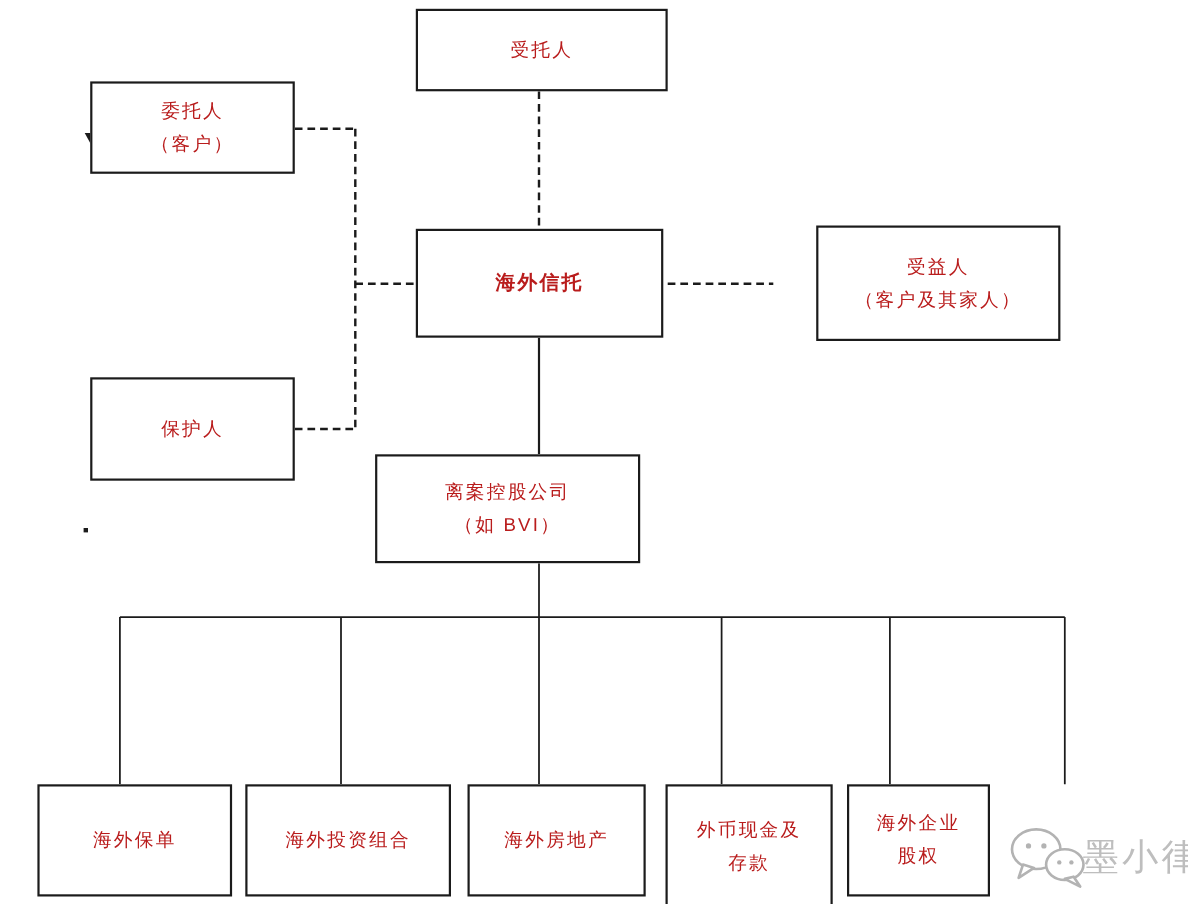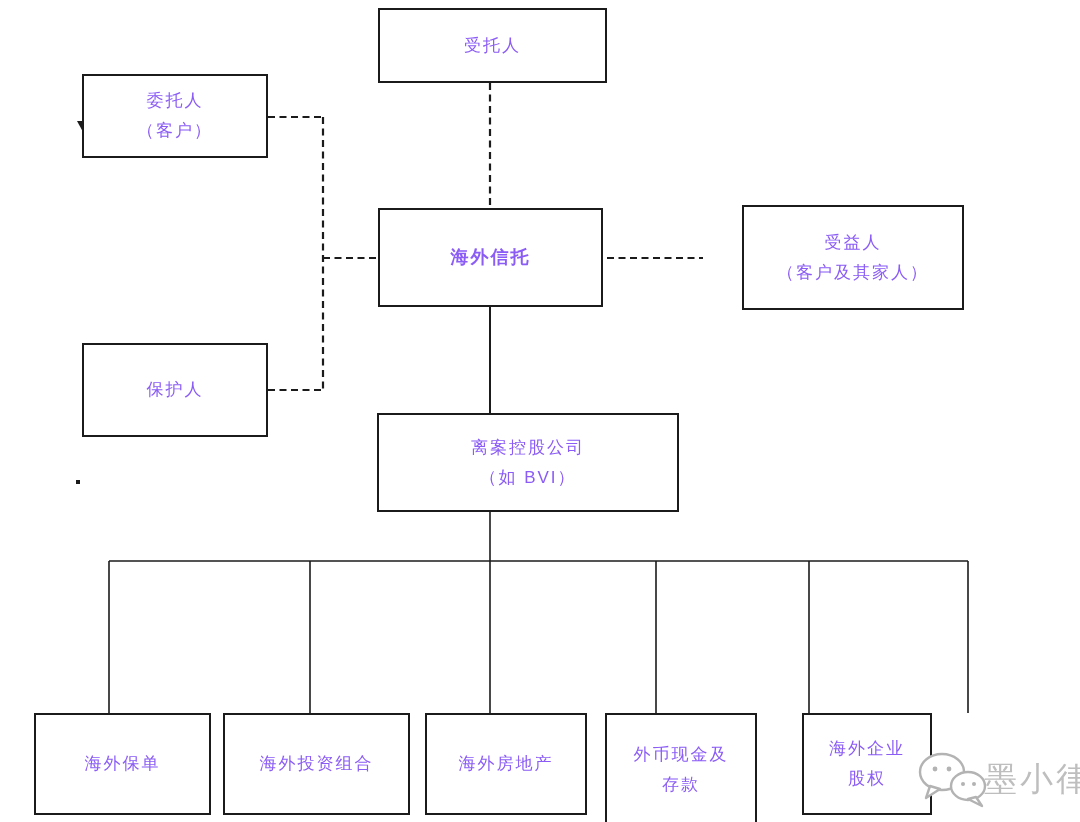--- a/index.html
+++ b/index.html
@@ -10,41 +10,41 @@
     font-family:"Liberation Sans","DejaVu Sans",sans-serif;
     overflow:hidden;
   }
   #wires{position:absolute;left:0;top:0;width:1080px;height:822px;}
   .box{
     position:absolute;
     border:2.5px solid #1b1b1b;
     background:#ffffff;
     display:flex;flex-direction:column;
     align-items:center;justify-content:center;
-    color:#8b5cf6;
+    color:#b91c1c;
     font-size:17px;
     letter-spacing:2px;
     line-height:1.75;
     text-align:center;
     box-sizing:border-box;
     z-index:2;
   }
   .box.bold{font-weight:bold;font-size:18px;}
   
   #node-trustee    {left:378px;top:8px;  width:229px;height:75px;}
   #node-settlor    {left:82px; top:74px; width:186px;height:84px;}
   #node-trust      {left:378px;top:208px;width:225px;height:99px;}
   #node-beneficiary{left:742px;top:205px;width:222px;height:105px;text-align:right;}
   #node-protector  {left:82px; top:343px;width:186px;height:94px;}
-  #node-holdco     {left:341px;top:413px;width:302px;height:99px;margin-left:36px;}
+  #node-holdco     {left:341px;top:413px;width:241px;height:99px;}
   #node-asset-0{left:6px;  top:713px;width:177px;height:102px;margin-left:28px;}
   #node-asset-1{left:223px;top:713px;width:187px;height:102px;}
   #node-asset-2{left:425px;top:713px;width:162px;height:102px;}
   #node-asset-3{left:605px;top:713px;width:152px;height:114px;}
-  #node-asset-4{left:770px;top:713px;width:130px;height:102px;margin-left:32px;}
+  #node-asset-4{left:770px;top:713px;width:130px;height:102px;}
   #node-asset-5{left:930px;top:713px;width:143px;height:102px;}
   .stray-dot{
     position:absolute;left:76px;top:480px;width:4px;height:4px;
     background:#1b1b1b;z-index:1;
   }
   #watermark{
     position:absolute;left:916px;top:748px;
     display:flex;align-items:center;
     z-index:5;pointer-events:none;
   }

